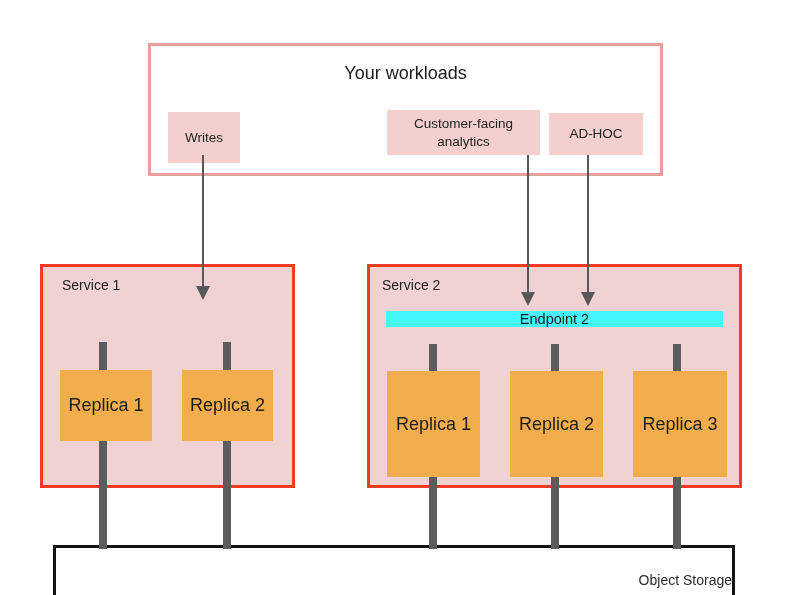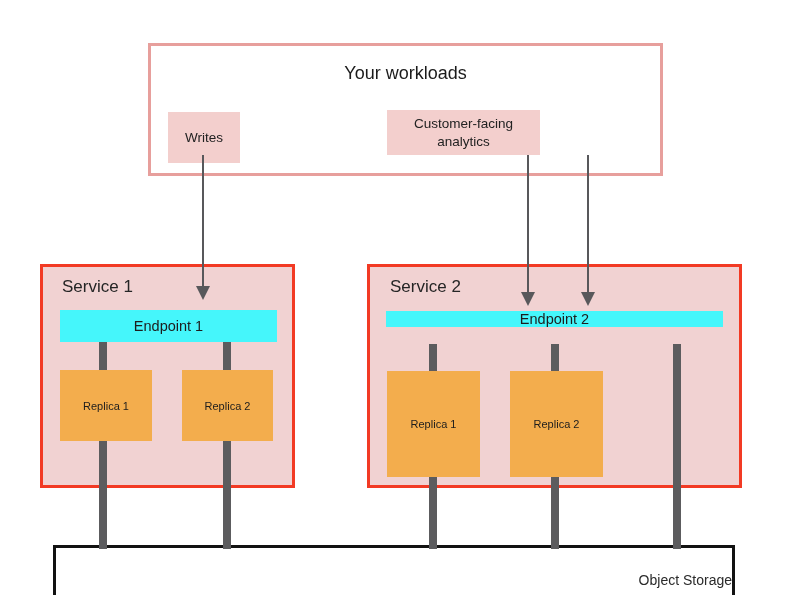--- a/index.html
+++ b/index.html
@@ -54,36 +54,36 @@
   .c4 { left:551px; top:316px; height:205px; }
   .c5 { left:673px; top:316px; height:205px; }
 
   
   .service {
     position:absolute; border:3px solid var(--service-border,#f23a24);
     background:var(--service-bg,#f1d2d2);
   }
   .service1 { left:40px;  top:236px; width:255px; height:224px; }
   .service2 { left:367px; top:236px; width:375px; height:224px; }
-  .service-title { position:absolute; top:10px; font-size:17px; color:#252525; }
+  .service-title { position:absolute; top:10px; font-size:14px; color:#252525; }
   .service1 .service-title { left:19px; }
-  .service2 .service-title { left:20px; }
+  .service2 .service-title { left:12px; }
 
   .endpoint {
     position:absolute; background:var(--endpoint-bg,#45f6fb); z-index:3;
     display:flex; align-items:center; justify-content:center;
     font-size:14.5px; color:#1d1d1d;
   }
   .service1 .endpoint { left:17px; top:43px; width:217px; height:32px; }
   .service2 .endpoint { left:16px; top:44px; width:337px; height:16px; }
 
   .replica {
     position:absolute; background:var(--replica-bg,#f3ad4d); z-index:3;
     display:flex; align-items:center; justify-content:center;
-    font-size:11px; color:#1d1d1d;
+    font-size:18px; color:#1d1d1d;
   }
   .s1-r { top:103px; height:71px; }
   .s1-r1 { left:17px;  width:92px; }
   .s1-r2 { left:139px; width:91px; }
   .s2-r { top:104px; height:106px; }
   .s2-r1 { left:17px;  width:93px; }
   .s2-r2 { left:140px; width:93px; }
   .s2-r3 { left:263px; width:94px; }
 
   
@@ -96,20 +96,21 @@
 </style>
 </head>
 <body>
 
 <div class="canvas">
 
   <div class="workloads-box">
     <div class="workloads-title">Your workloads</div>
     <div class="wl-item wl-writes">Writes</div>
     <div class="wl-item wl-analytics">Customer-facing analytics</div>
+    <div class="wl-item wl-adhoc">AD-HOC</div>
   </div>
 
   <div class="arrow-line a1-line"></div>
   <div class="arrow-head a1-head"></div>
   <div class="arrow-line a2-line"></div>
   <div class="arrow-head a2-head"></div>
   <div class="arrow-line a3-line"></div>
   <div class="arrow-head a3-head"></div>
 
   <div class="storage">
@@ -117,25 +118,25 @@
   </div>
 
   <div class="connector c1"></div>
   <div class="connector c2"></div>
   <div class="connector c3"></div>
   <div class="connector c4"></div>
   <div class="connector c5"></div>
 
   <div class="service service1">
     <div class="service-title">Service 1</div>
-    <div class="endpoint">Endpoint 1</div>
     <div class="replica s1-r s1-r1">Replica 1</div>
     <div class="replica s1-r s1-r2">Replica 2</div>
   </div>
 
   <div class="service service2">
     <div class="service-title">Service 2</div>
     <div class="endpoint">Endpoint 2</div>
     <div class="replica s2-r s2-r1">Replica 1</div>
     <div class="replica s2-r s2-r2">Replica 2</div>
+    <div class="replica s2-r s2-r3">Replica 3</div>
   </div>
 
 </div>
 
 </body></html>

